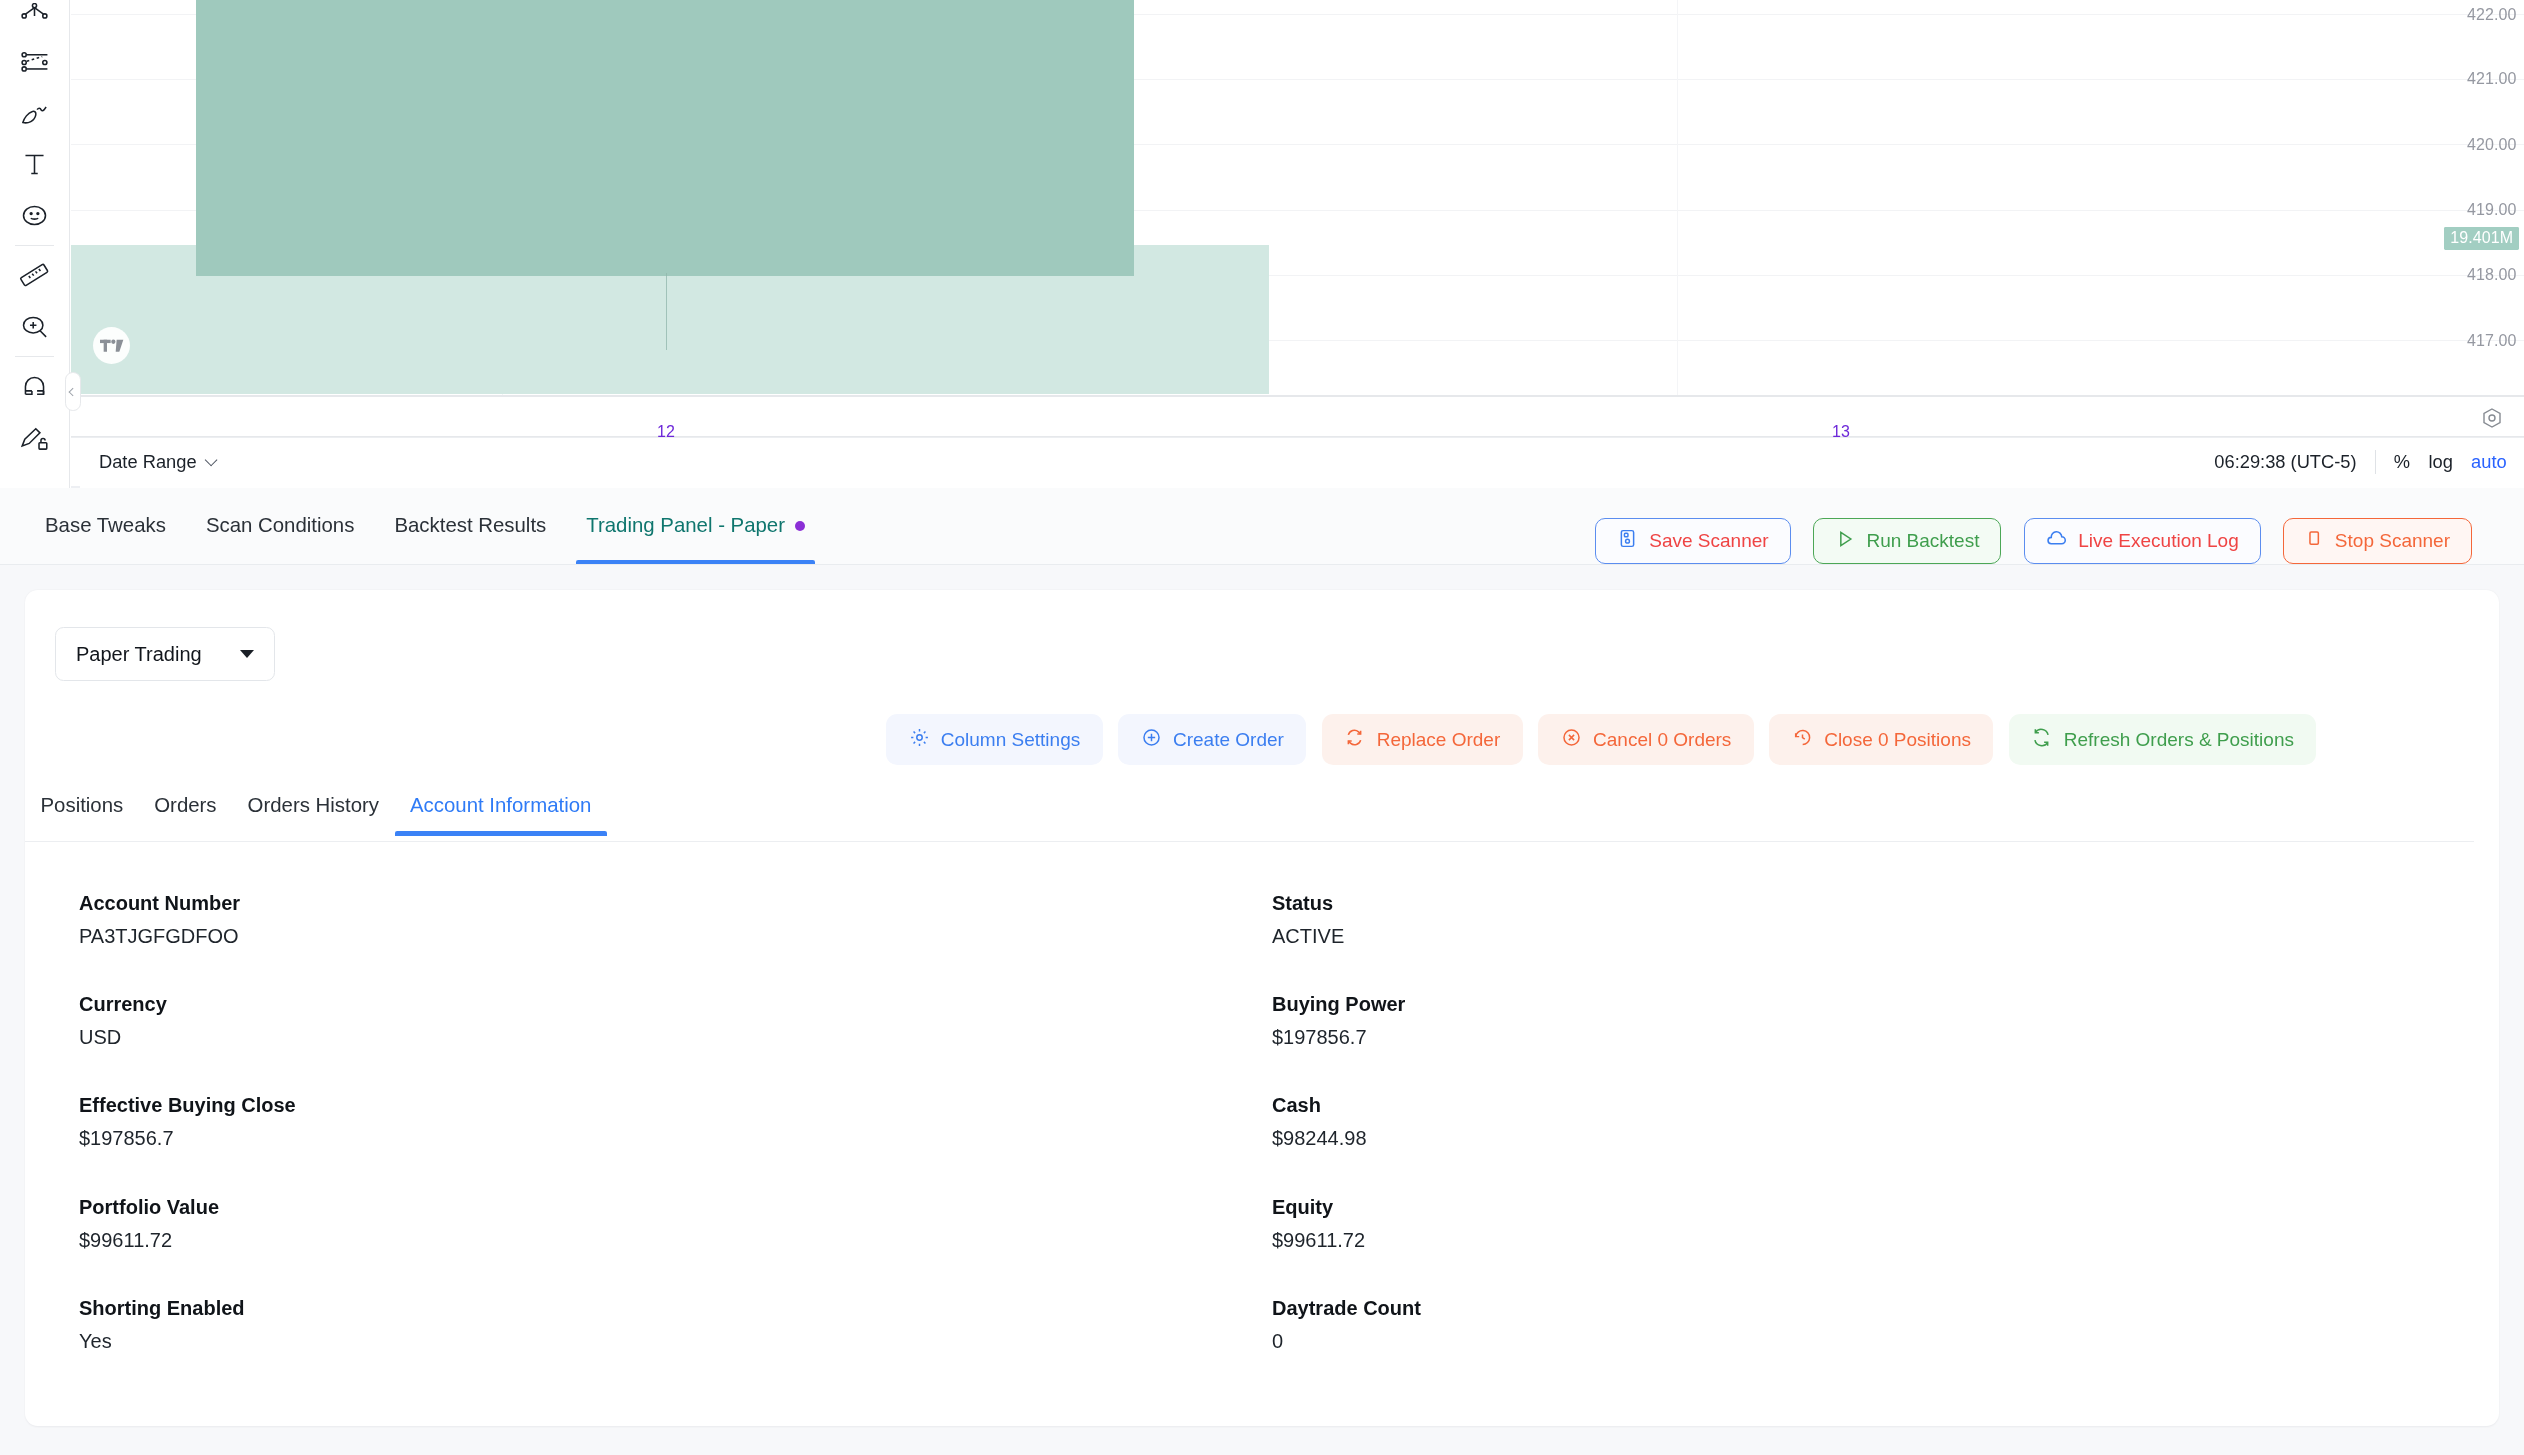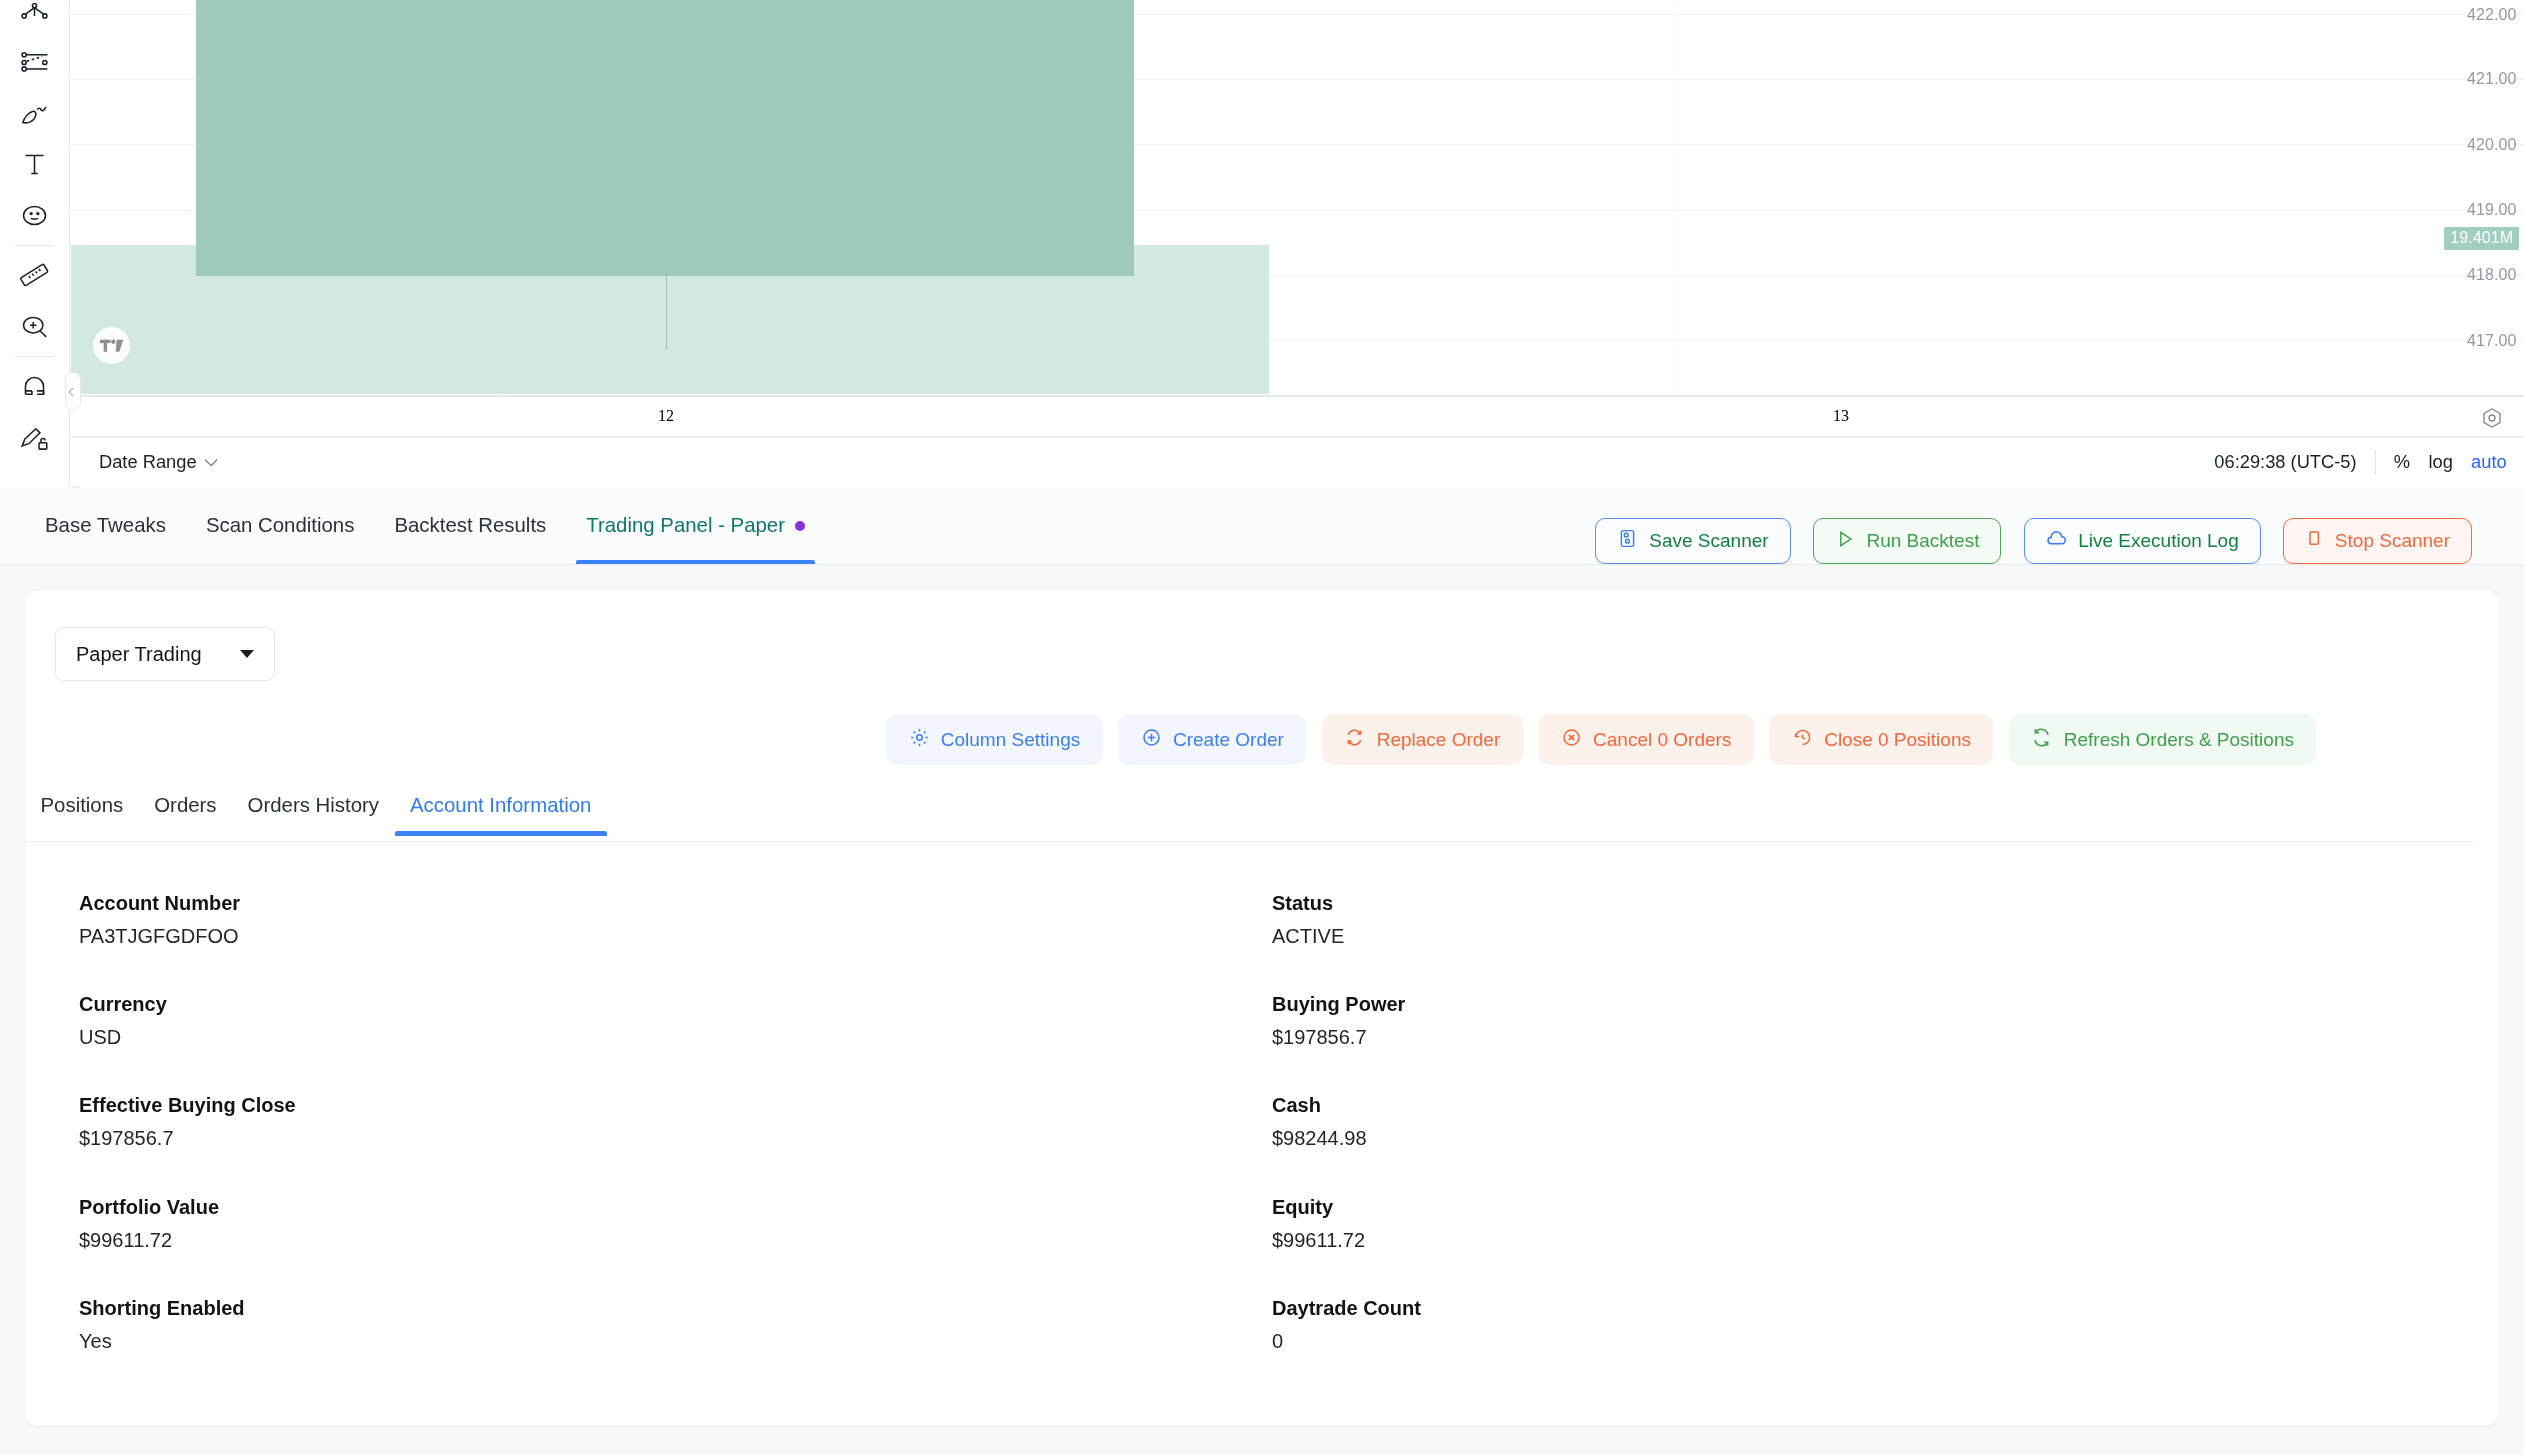--- a/index.html
+++ b/index.html
@@ -63,23 +63,22 @@
     position: absolute; right: 5.6px; background: #a2cec2; color: #fff;
     font-size: 16px; padding: 2.1px 6.3px 2.8px 6.3px; border-radius: 1.4px;
     letter-spacing: 0.1px;
   }
   .time-axis {
     position: absolute; left: 71px; right: 0; top: 396px; height: 41px;
     border-top: 0.7px solid #e6e8eb; border-bottom: 0.7px solid #e6e8eb;
     background: #fff;
   }
   .time-tick {
-    position: absolute; top: 10px; font-size: 16px; color: #000000;
+    position: absolute; top: 26px; font-size: 16px; color: #6d28d9;
     transform: translateX(-50%);
-    font-family: Liberation Serif, serif;
   }
   .axis-settings-icon {
     position: absolute; right: 21px; top: 8.5px; color: #868b92;
   }
   .chart-bottom-bar {
     position: absolute; left: 71px; right: 0; top: 437px; height: 49px;
     background: #fff; border-top: 0.7px solid #eceef1;
     display: flex; align-items: center; justify-content: space-between;
     padding: 0 18.3px 0 28px;
   }
@@ -129,21 +128,21 @@
 
   .toolbar-actions {
     margin-left: auto; display: flex; align-items: center; gap: 22.5px;
     padding-right: 28px;
   }
   .tb-btn {
     display: flex; align-items: center; gap: 11.3px;
     height: 46px; padding: 0 21px; border-radius: 10px;
     font-size: 19px; background: #fff; border: 1.4px solid;
   }
-  .tb-blue   { border-color: #5b8def; color: #15803d; background: #fbfcff; }
+  .tb-blue   { border-color: #5b8def; color: #ef4444; background: #fbfcff; }
   .tb-green  { border-color: #4ca756; color: #3f9e4d; background: #f3fbf4; }
   .tb-orange { border-color: #f4673a; color: #f4673a; background: #fff6f3; }
 
   
   .content-card {
     position: absolute; left: 25px; top: 590px; width: 2474px; height: 836px;
     background: #ffffff; border-radius: 12.7px;
     box-shadow: 0 0.7px 2.1px rgba(16,24,40,.06);
   }
   .account-select {

